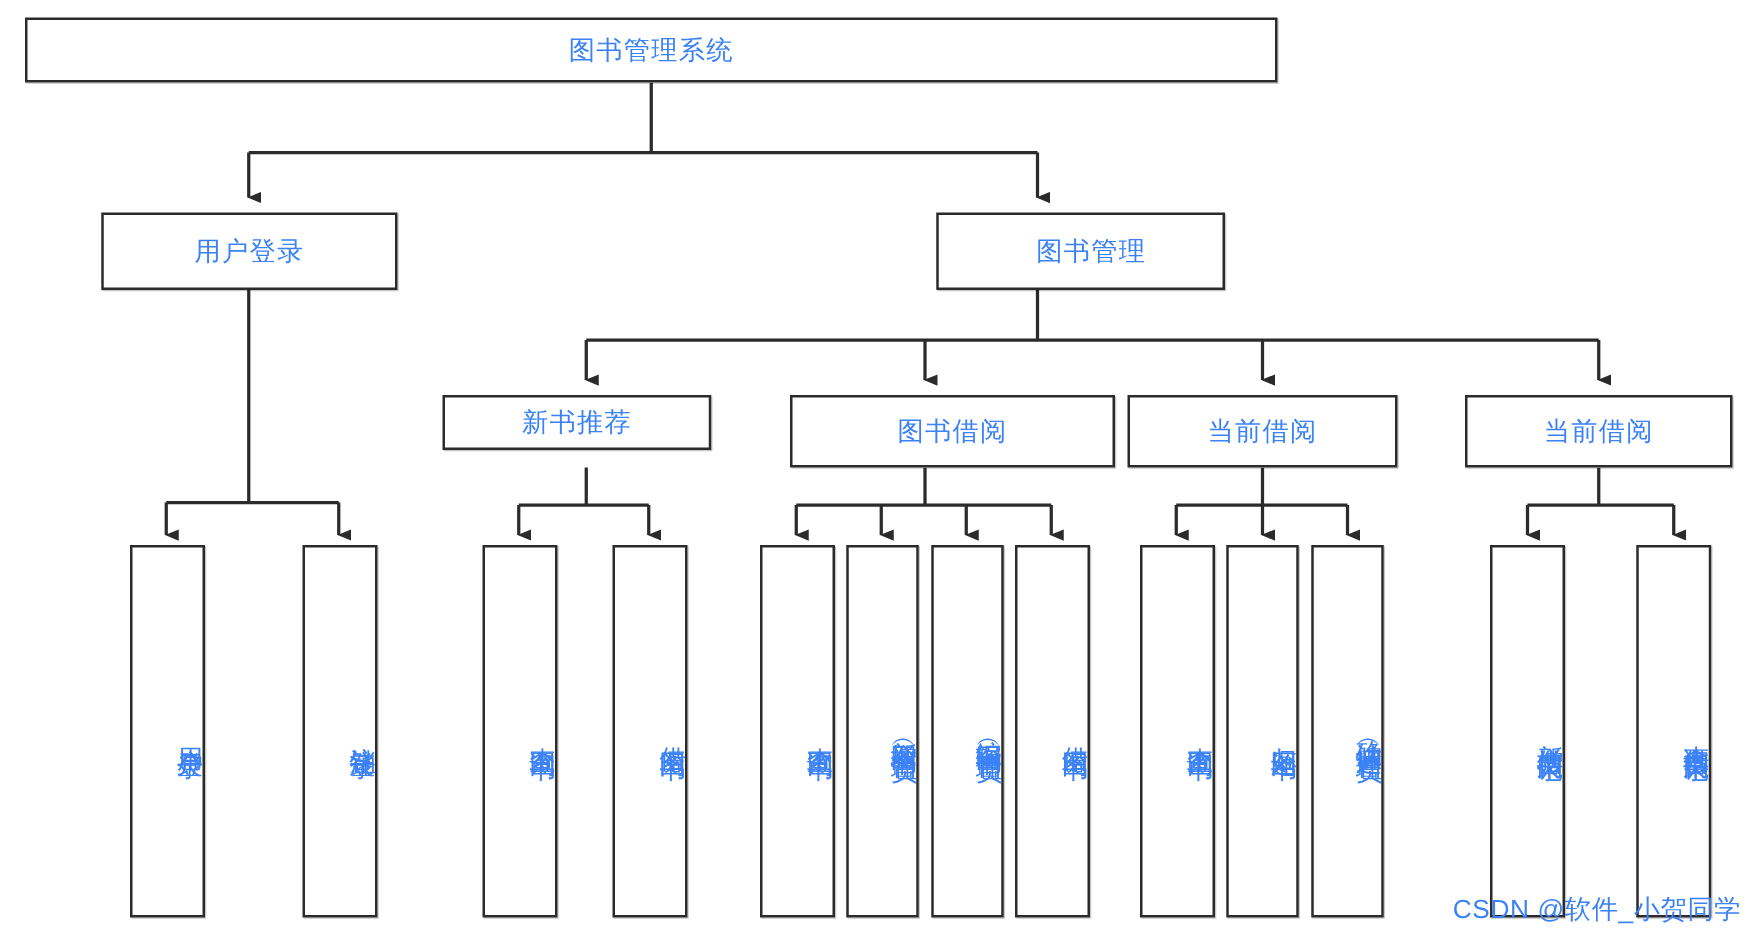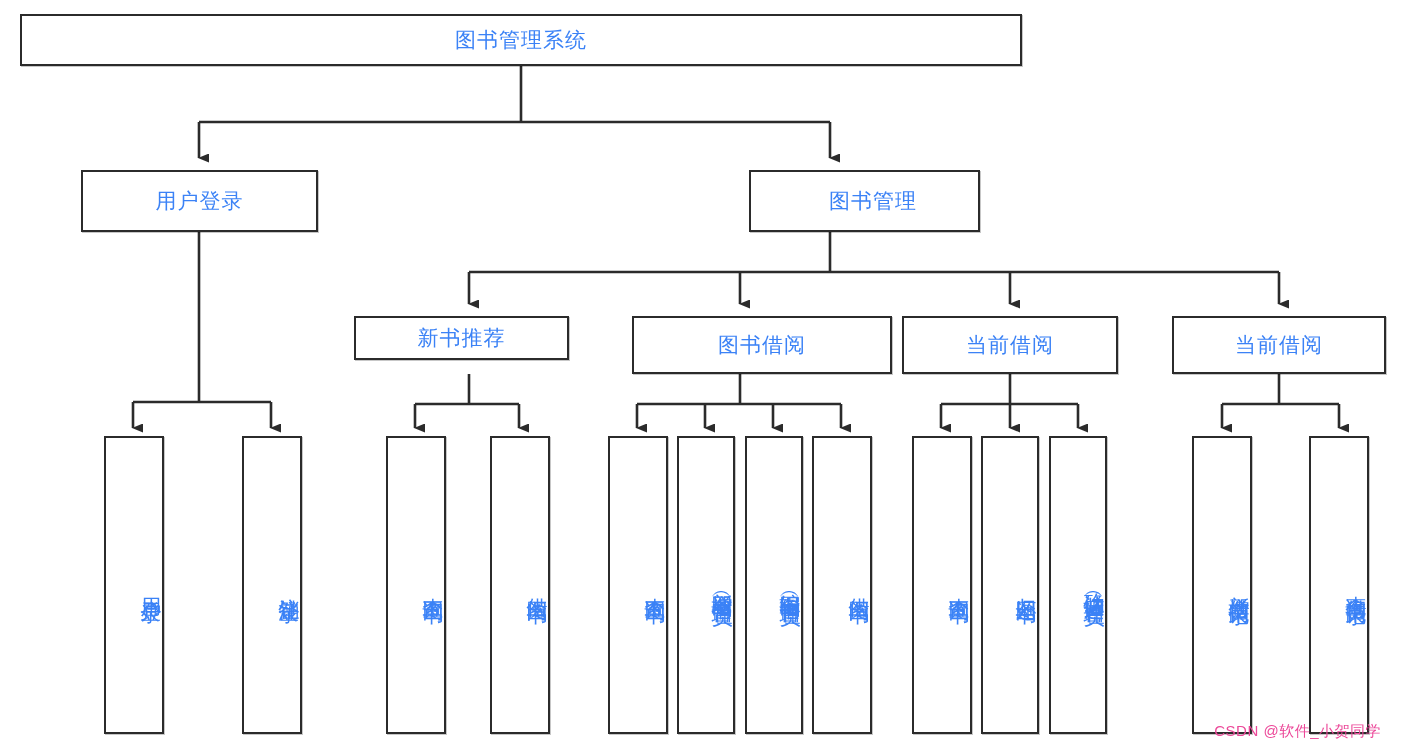--- a/index.html
+++ b/index.html
@@ -52,24 +52,24 @@
   svg.links {
     position: absolute;
     left: 0;
     top: 0;
     width: 1405px;
     height: 747px;
     pointer-events: none;
   }
   .watermark {
     position: absolute;
-    right: 24px;
+    right: 12px;
     bottom: 6px;
-    font-size: 15px;
-    color: #ec4899;
+    font-size: 21px;
+    color: #3b82f6;
     letter-spacing: 0.5px;
     white-space: nowrap;
   }
 </style>
 </head>
 <body>
 
 <div id="canvas">
 
   <svg class="links" viewBox="0 0 1405 747">

